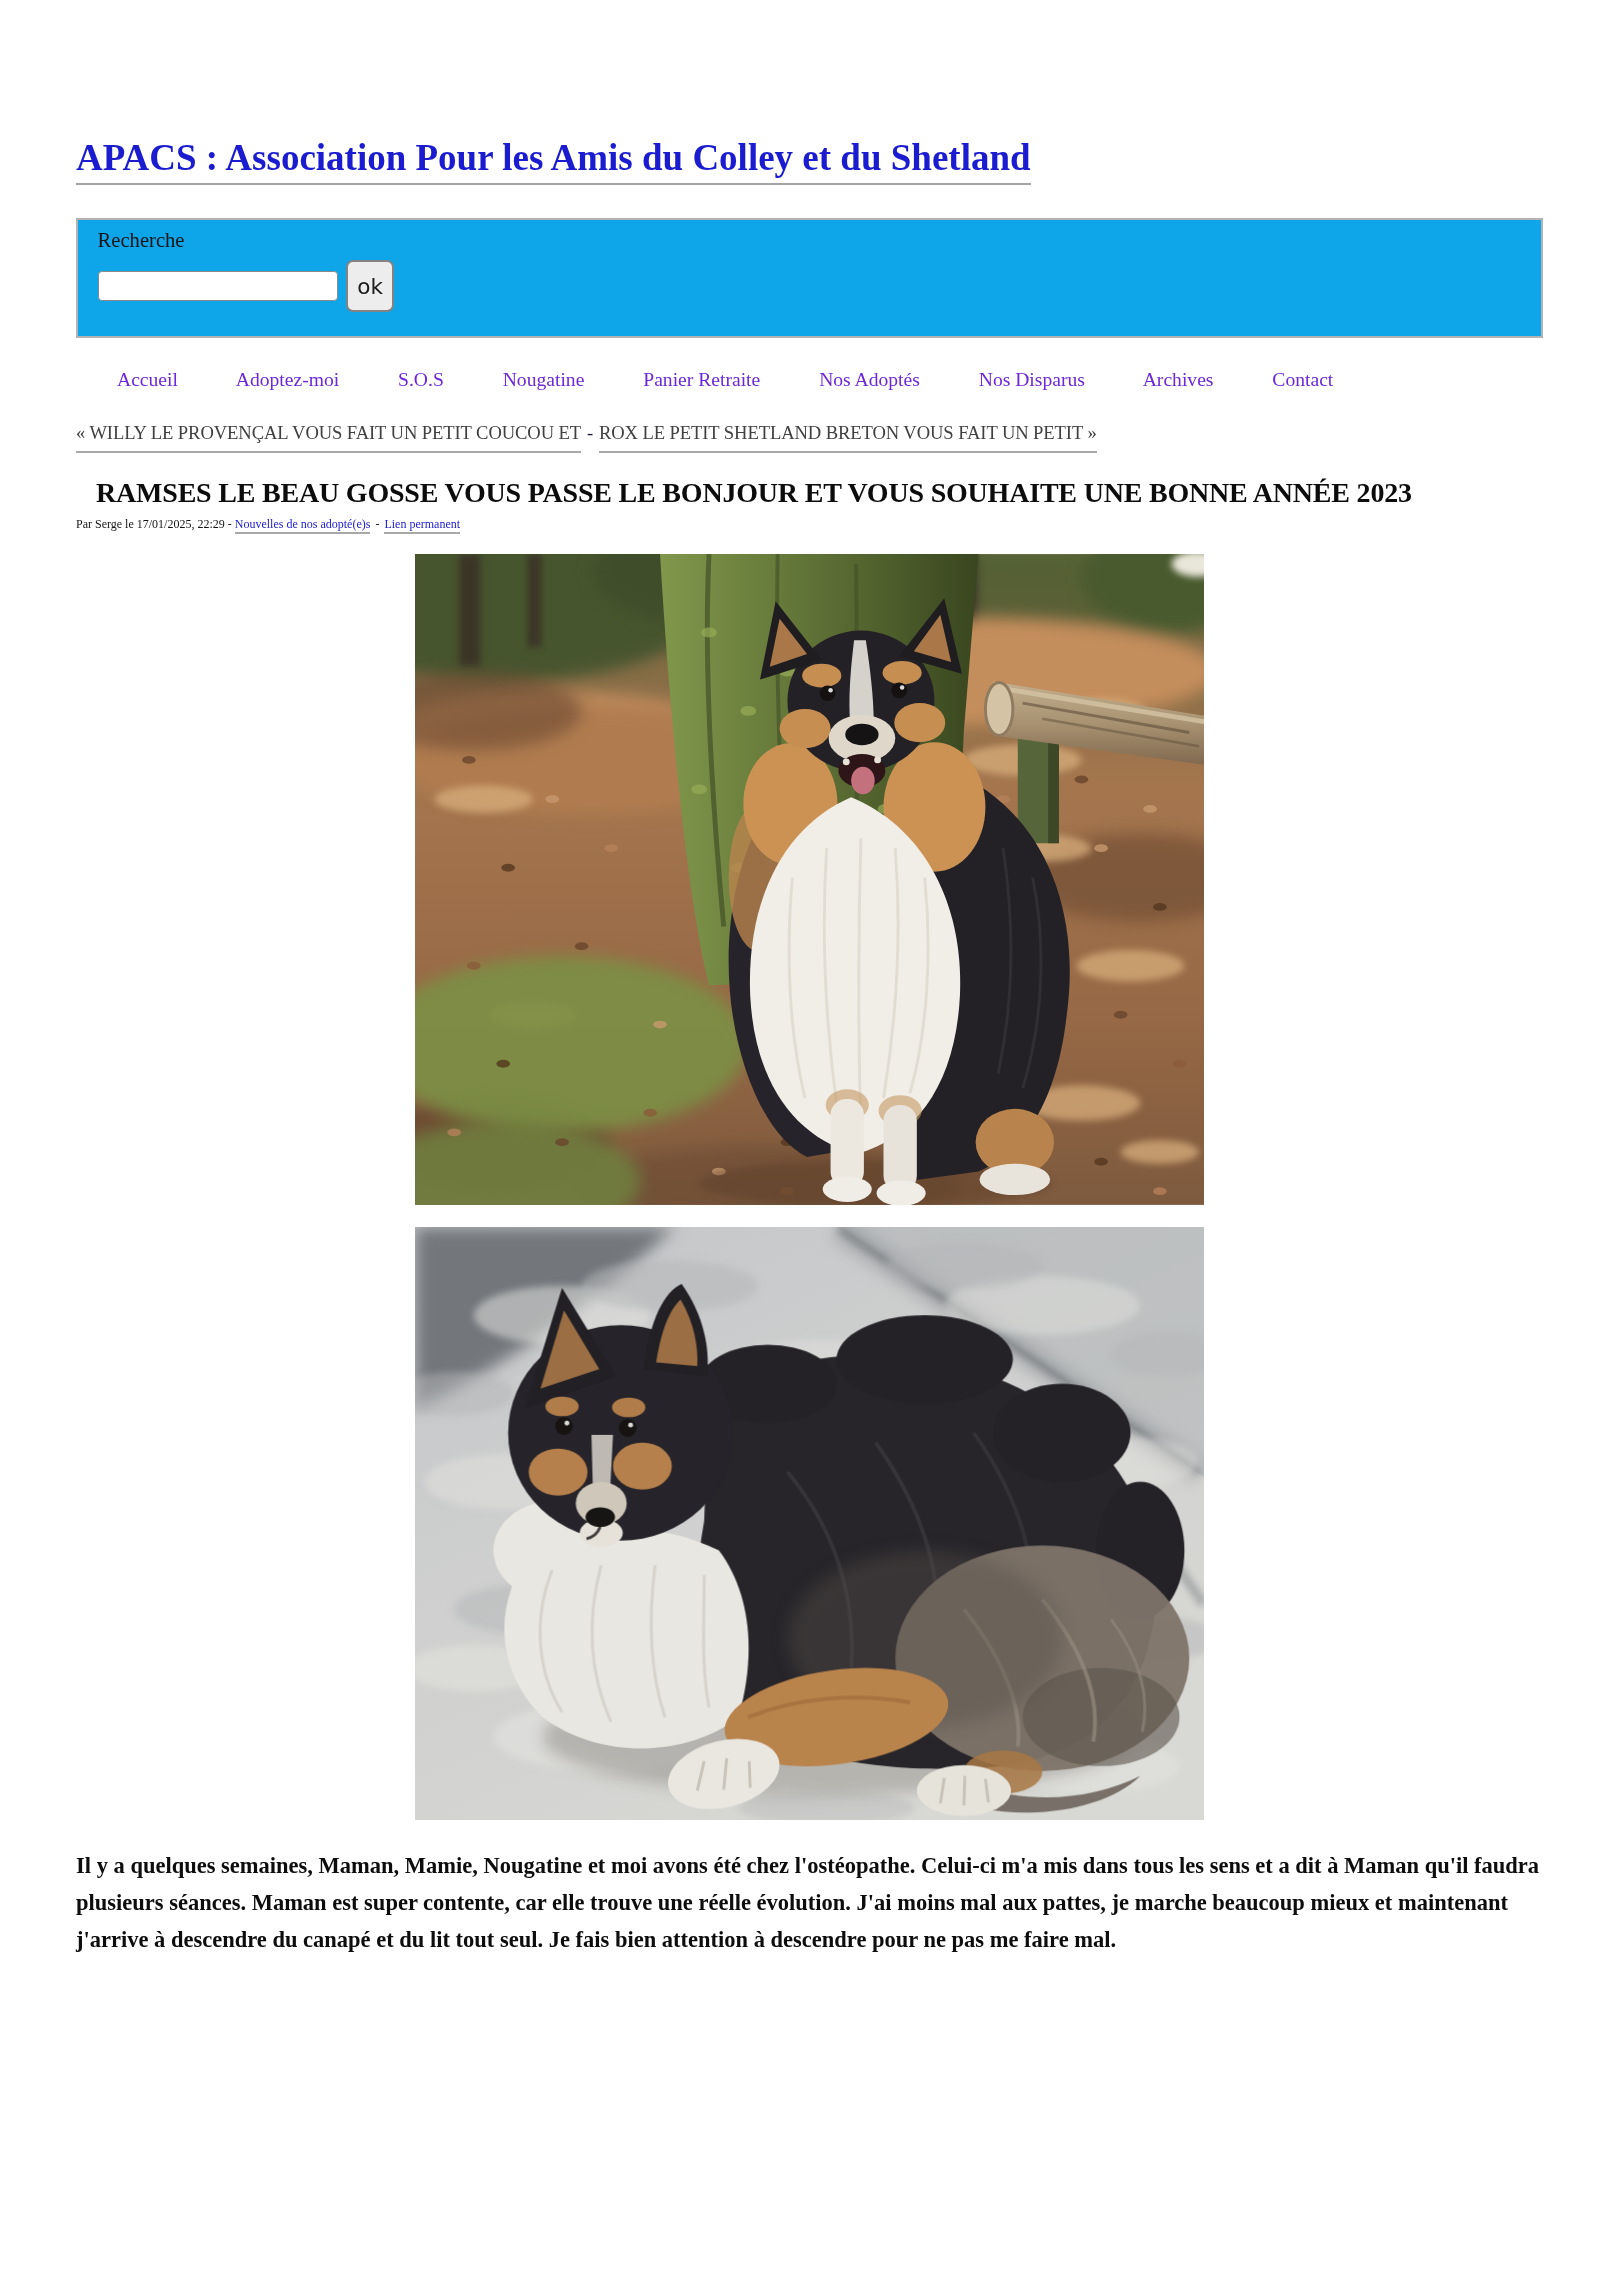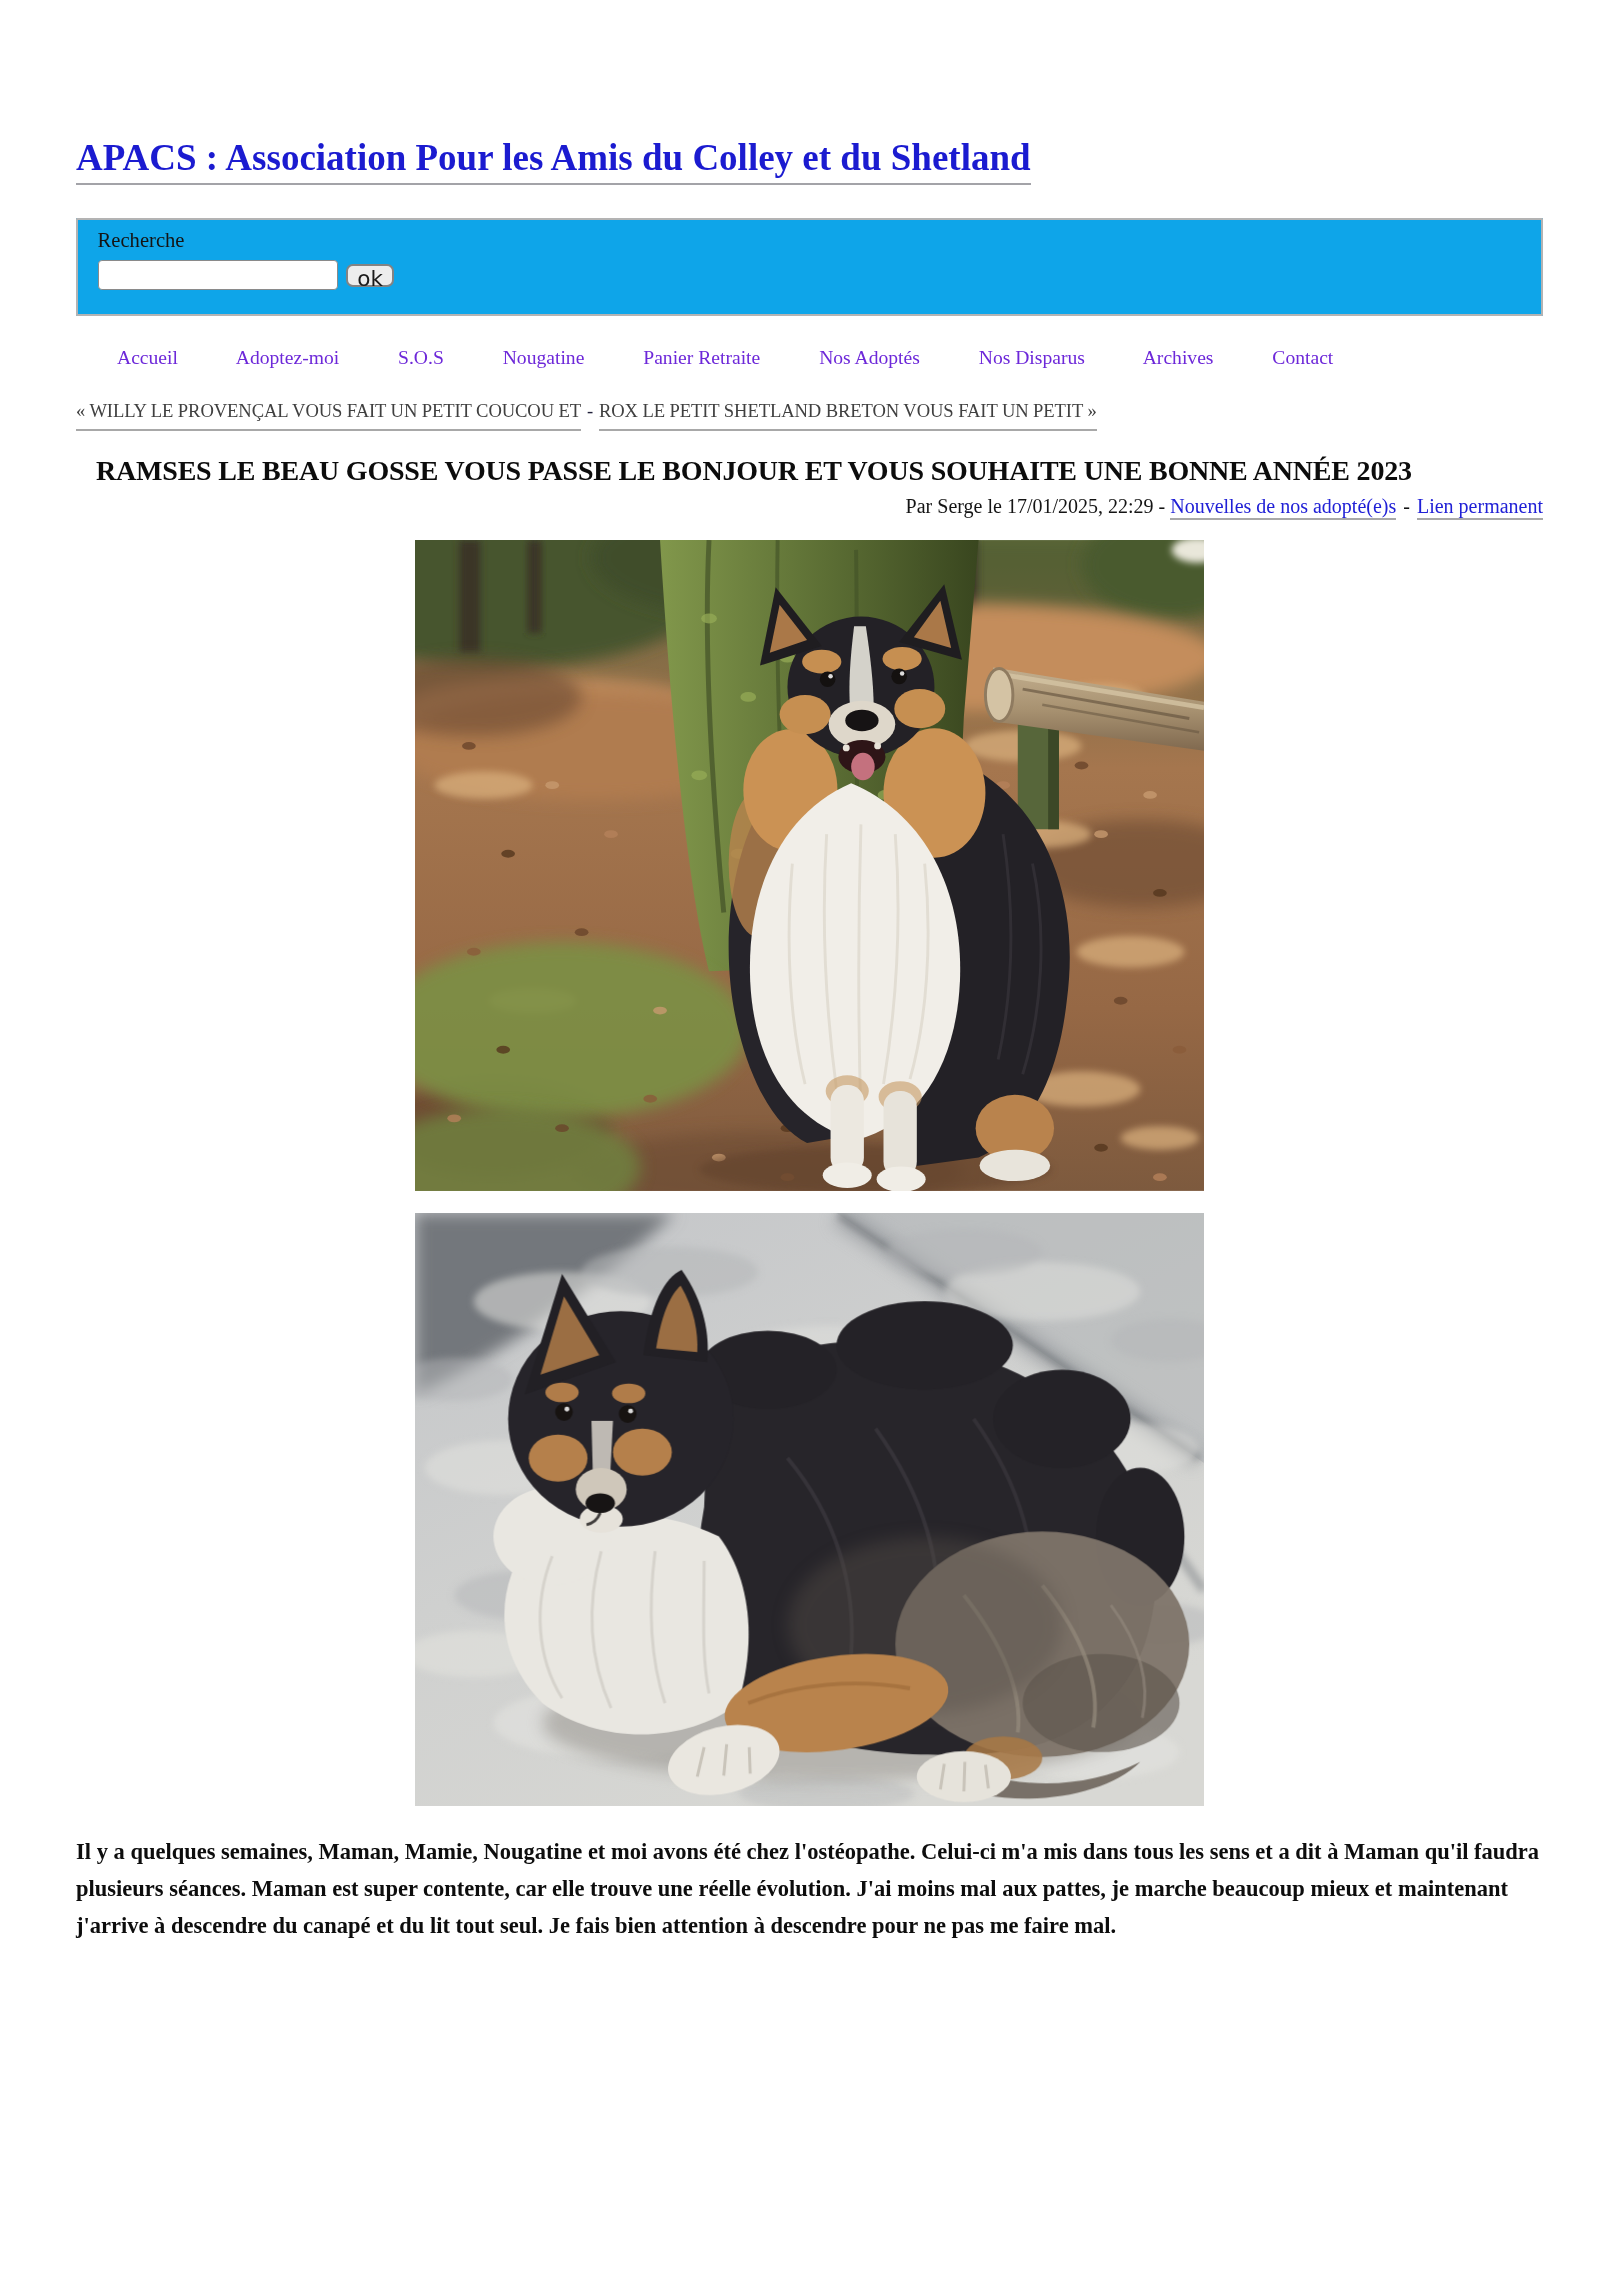--- a/index.html
+++ b/index.html
@@ -26,21 +26,21 @@
     padding:9.8px 19.6px 23.5px 19.6px; background:#0ea5e9;
   }
   .search-label { font-size:20.6px; color:#141414; margin-bottom:7.8px; }
   .search-row { display:flex; align-items:center; gap:8.8px; }
   .search-input {
     width:240px; height:30px; border:1px solid #8a8a8a; border-radius:3.9px;
     font-size:17.6px; padding:0 7.8px; font-family:"Liberation Serif",serif;
     outline:none; background:#fff;
   }
   .search-ok {
-    min-width:45px; height:23px; font-size:21.6px; color:#1a1a1a;
+    min-width:45px; height:52px; font-size:21.6px; color:#1a1a1a;
     font-family:"DejaVu Sans","Liberation Sans",sans-serif;
     background:#ededed; border:2px solid #838383; border-radius:6.9px;
     padding:0 8.8px; cursor:pointer;
   }
 
   
   nav { margin-top:31px; padding-left:41px; font-size:19.6px; }
   nav a {
     color:#6d28d9; text-decoration:none; margin-right:54px; cursor:pointer;
   }
@@ -48,21 +48,21 @@
   
   .post-pagination { margin-top:31px; font-size:18.6px; letter-spacing:-0.1px; }
   .post-pagination a {
     color:#404040; text-decoration:none; cursor:pointer;
     border-bottom:2.9px solid #a8a8a8; padding-bottom:8px;
   }
   .postnav-sep { color:#20203a; margin:0 5.9px; }
 
   
   .post-title { margin-top:33px; font-size:28px; font-weight:bold; color:#0c0c0c; letter-spacing:-0.2px;margin-left:20px; }
-  .byline { margin-top:8.8px; font-size:20px; color:#141414;text-align:right; }
+  .byline { margin-top:8.8px; font-size:12px; color:#141414; }
   .byline a {
     color:#2020d6; text-decoration:none; cursor:pointer;
     border-bottom:2.9px solid #a8a8a8; padding-bottom:1px;
   }
   .byline-sep { margin:0 2px; }
 
   figure.photo { width:789px; margin:21.6px auto 0 auto; }
   figure.photo svg { display:block; }
 
   .intro-paragraph { margin-top:27.4px; font-size:22.5px; font-weight:bold; line-height:1.6; }

